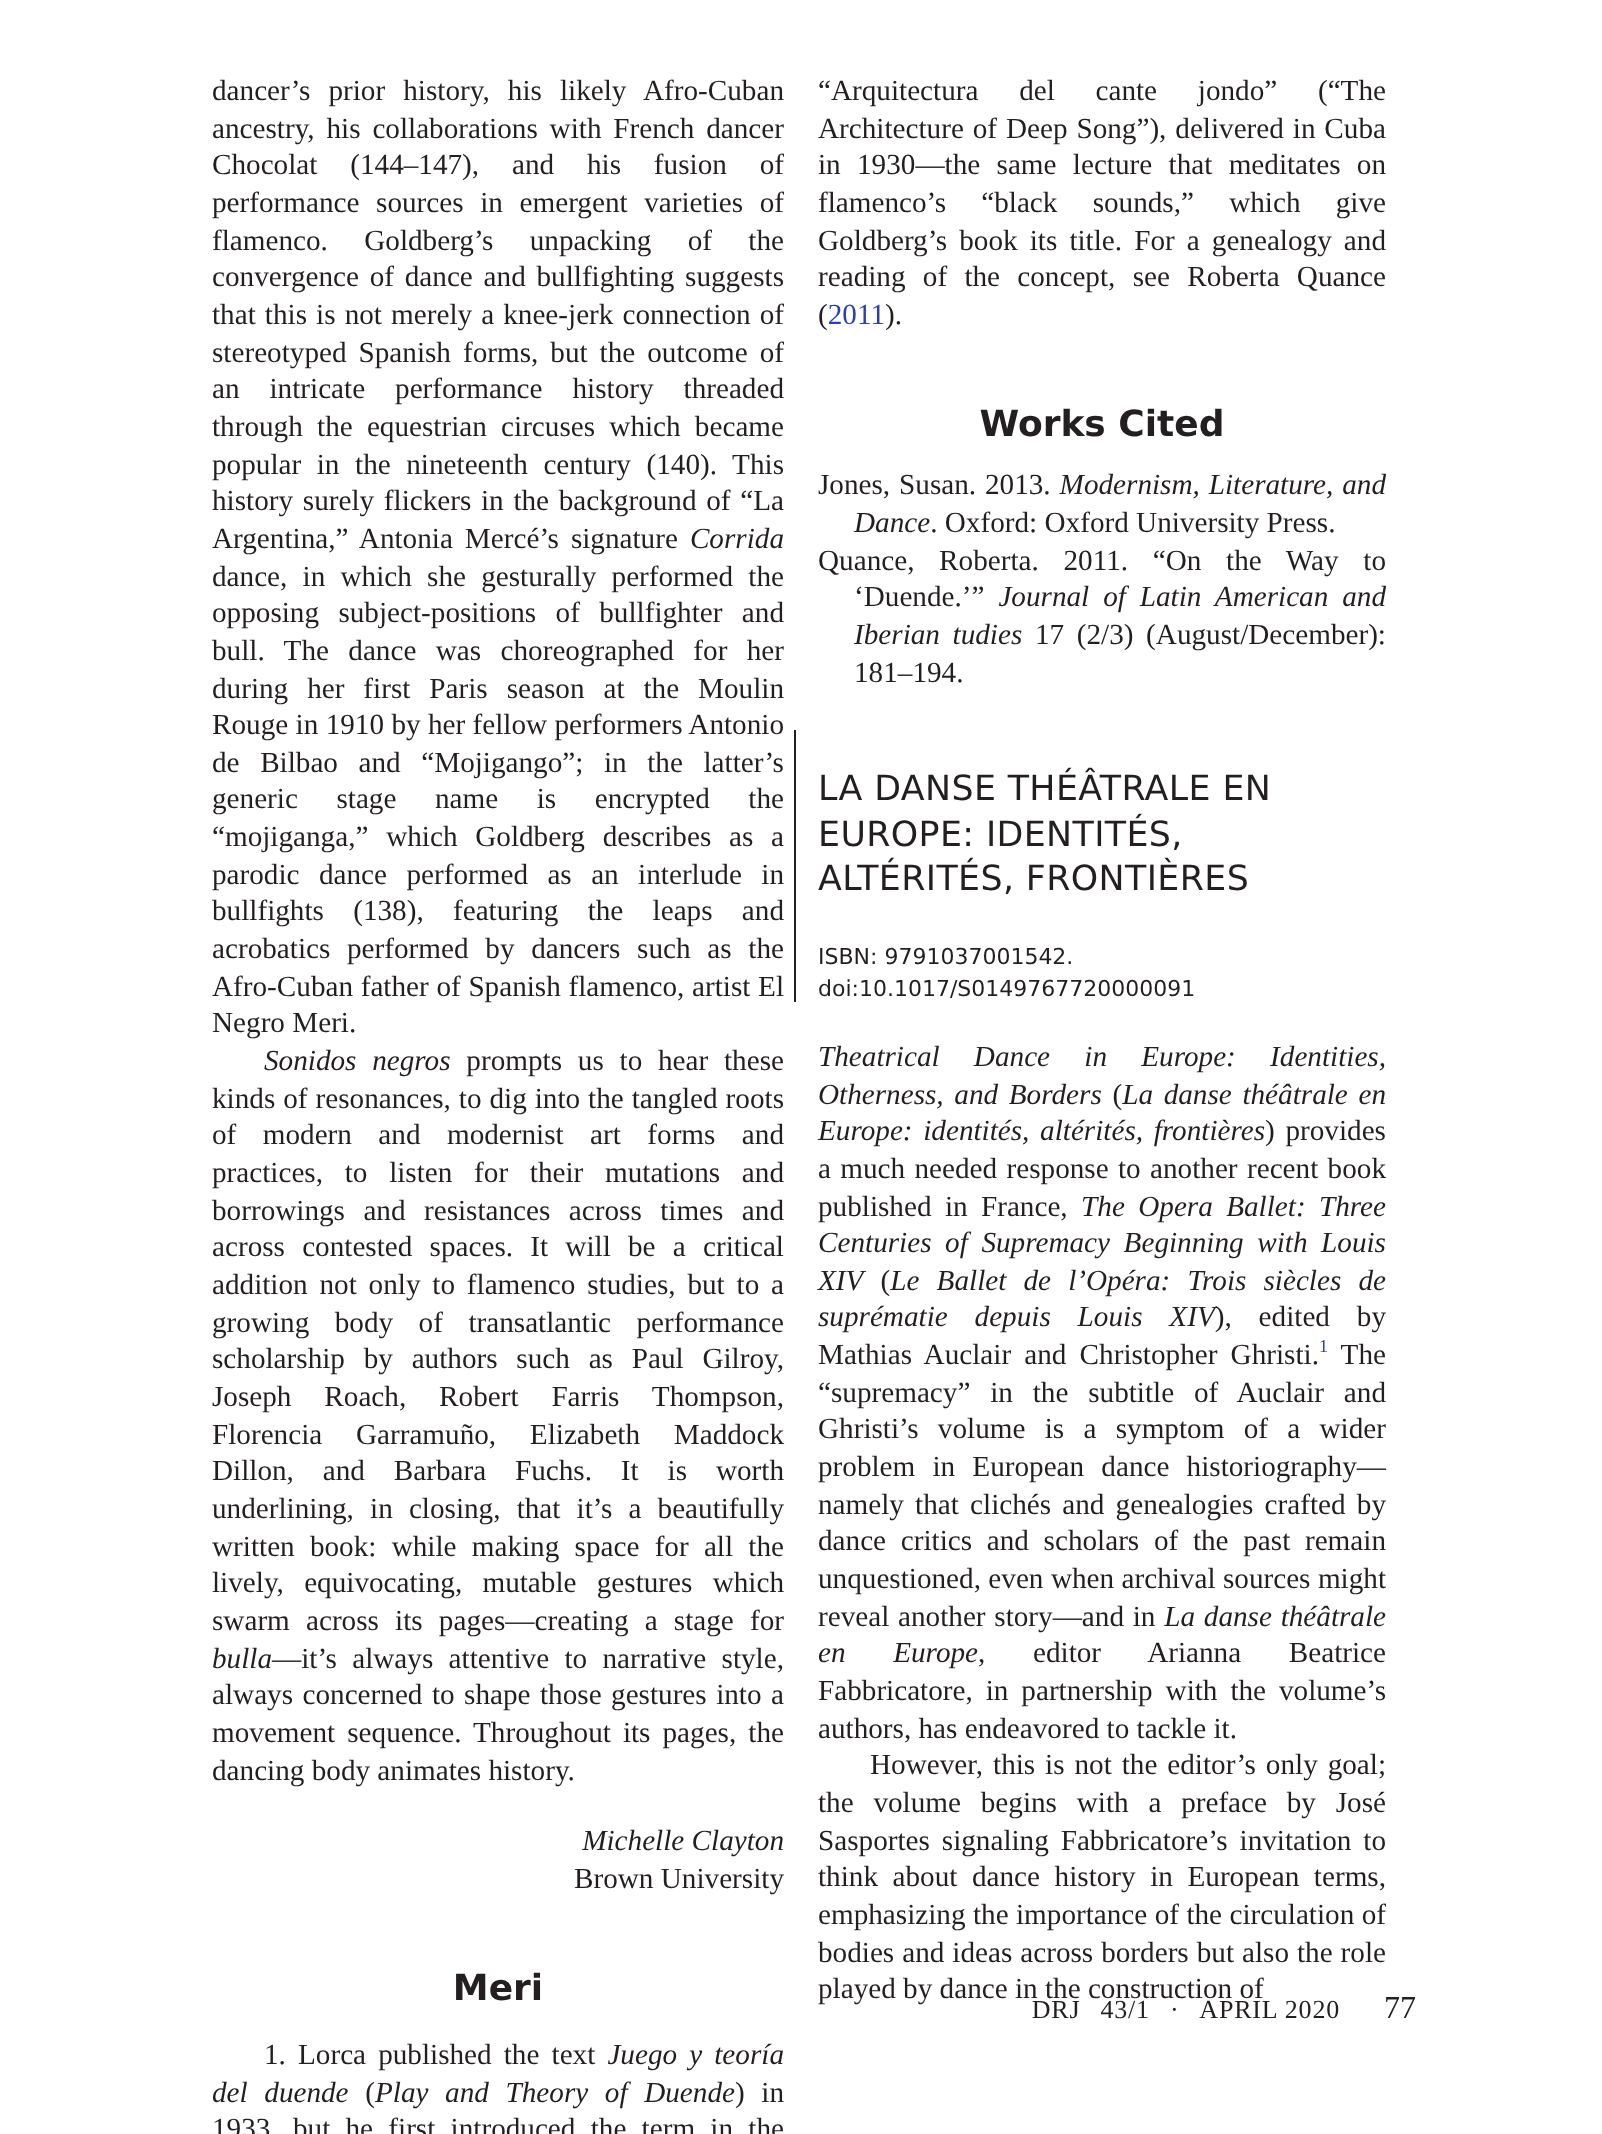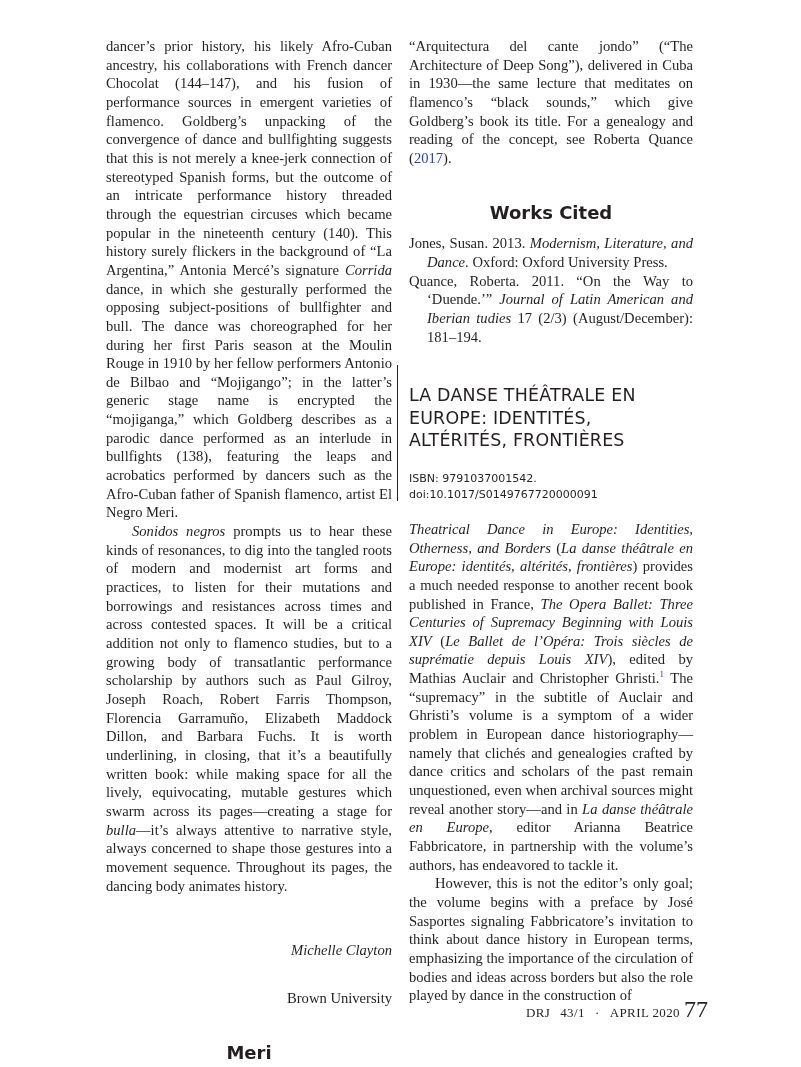--- a/index.html
+++ b/index.html
@@ -6,49 +6,49 @@
   body { width: 801px; height: 1067px; position: relative; overflow: hidden; color: #231f20; }
   .col { position: absolute; font-family: "Liberation Serif", "DejaVu Serif", serif; font-size: 14.6px; line-height: 18.65px; text-align: justify; }
   .col-left { left: 106px; top: 37px; width: 286px; }
   .col-right { left: 409px; top: 37px; width: 284px; }
   p { margin: 0; }
   .indent { text-indent: 26px; }
   i { font-style: italic; }
   .link { color: #2b3fb5; }
   sup.fn { font-size: 9px; color: #2b3fb5; vertical-align: super; line-height: 0; }
   .sans-head { font-family: "DejaVu Sans", "Liberation Sans", sans-serif; font-weight: bold; font-size: 18px; text-align: center; }
-  .sig { text-align: right; margin-top: 29px; }
+  .sig { text-align: right; }
   .ref { padding-left: 18px; text-indent: -18px; }
   .review-title { font-family: "DejaVu Sans", "Liberation Sans", sans-serif; font-size: 17.4px; line-height: 22.5px; letter-spacing: 0.2px; text-align: left; font-weight: normal; margin: 0; }
   .biblio { font-family: "DejaVu Sans", "Liberation Sans", sans-serif; font-size: 11px; line-height: 16.6px; text-align: left; }
   .change-bar { position: absolute; left: 397px; top: 365px; width: 1.3px; height: 136px; background: #231f20; }
   .footer { position: absolute; top: 996px; right: 93px; font-family: "Liberation Serif", "DejaVu Serif", serif; color: #231f20; display: flex; align-items: baseline; }
   .footer .journal { font-size: 13px; letter-spacing: 0.4px; }
-  .footer .page-num { font-size: 24px; margin-left: 4px; }
+  .footer .page-num { font-size: 16px; margin-left: 22px; }
   .sp { display: inline-block; width: 10px; }
 </style>
 </head>
 <body>
 
 <div class="col col-left">
   <p style="hyphens:manual;"><span>dancer’s prior history, his likely Afro-Cuban ancestry, his collaborations with French dancer Chocolat (144–147), and his fusion of performance sources in emergent varieties of flamenco. Goldberg’s unpacking of the convergence of dance and bullfighting suggests that this is not merely a knee-jerk connection of stereotyped Spanish forms, but the outcome of an intricate performance history threaded through the equestrian circuses which became popular in the nineteenth century (140). This history surely flickers in the background of “La Argentina,” Antonia Mercé’s signature </span><i>Corrida</i><span> dance, in which she gesturally performed the opposing subject-positions of bullfighter and bull. The dance was choreographed for her during her first Paris season at the Moulin Rouge in 1910 by her fellow performers Antonio de Bilbao and “Mojigango”; in the latter’s generic stage name is encrypted the “mojiganga,” which Goldberg describes as a parodic dance performed as an interlude in bullfights (138), featuring the leaps and acrobatics performed by dancers such as the Afro-Cuban father of Spanish flamenco, artist El Negro Meri.</span></p>
   <p class="indent"><i>Sonidos negros</i><span> prompts us to hear these kinds of resonances, to dig into the tangled roots of modern and modernist art forms and practices, to listen for their mutations and borrowings and resistances across times and across contested spaces. It will be a critical addition not only to flamenco studies, but to a growing body of transatlantic performance scholarship by authors such as Paul Gilroy, Joseph Roach, Robert Farris Thompson, Florencia Garramuño, Elizabeth Maddock Dillon, and Barbara Fuchs. It is worth underlining, in closing, that it’s a beautifully written book: while making space for all the lively, equivocating, mutable gestures which swarm across its pages—creating a stage for </span><i>bulla</i><span>—it’s always attentive to narrative style, always concerned to shape those gestures into a movement sequence. Throughout its pages, the dancing body animates history.</span></p>
   <div style="height: 17px;"></div>
   <p class="sig"><i>Michelle Clayton</i></p>
   <p class="sig">Brown University</p>
   <div style="height: 36px;"></div>
   <p class="sans-head">Meri</p>
   <div style="height: 15px;"></div>
   <p class="indent"><span>1. Lorca published the text </span><i>Juego y teoría del duende</i><span> (</span><i>Play and Theory of Duende</i><span>) in 1933, but he first introduced the term in the lecture</span></p>
 </div>
 
 <div class="change-bar"></div>
 
 <div class="col col-right">
-  <p><span>“Arquitectura del cante jondo” (“The Architecture of Deep Song”), delivered in Cuba in 1930—the same lecture that meditates on flamenco’s “black sounds,” which give Goldberg’s book its title. For a genealogy and reading of the concept, see Roberta Quance (</span><span class="link">2017</span><span>).</span></p>
+  <p><span>“Arquitectura del cante jondo” (“The Architecture of Deep Song”), delivered in Cuba in 1930—the same lecture that meditates on flamenco’s “black sounds,” which give Goldberg’s book its title. For a genealogy and reading of the concept, see Roberta Quance (</span><span class="link">2011</span><span>).</span></p>
   <div style="height: 36px;"></div>
   <p class="sans-head">Works Cited</p>
   <div style="height: 12px;"></div>
   <p class="ref"><span>Jones, Susan. 2013. </span><i>Modernism, Literature, and Dance</i><span>. Oxford: Oxford University Press.</span></p>
   <p class="ref"><span>Quance, Roberta. 2011. “On the Way to ‘Duende.’” </span><i>Journal of Latin American and Iberian tudies</i><span> 17 (2/3) (August/December): 181–194.</span></p>
   <div style="height: 38px;"></div>
   <h2 class="review-title">LA DANSE THÉÂTRALE EN EUROPE: IDENTITÉS, ALTÉRITÉS, FRONTIÈRES</h2>
   <div style="height: 19px;"></div>
   <div class="biblio">
     <div>ISBN: 9791037001542.</div>

